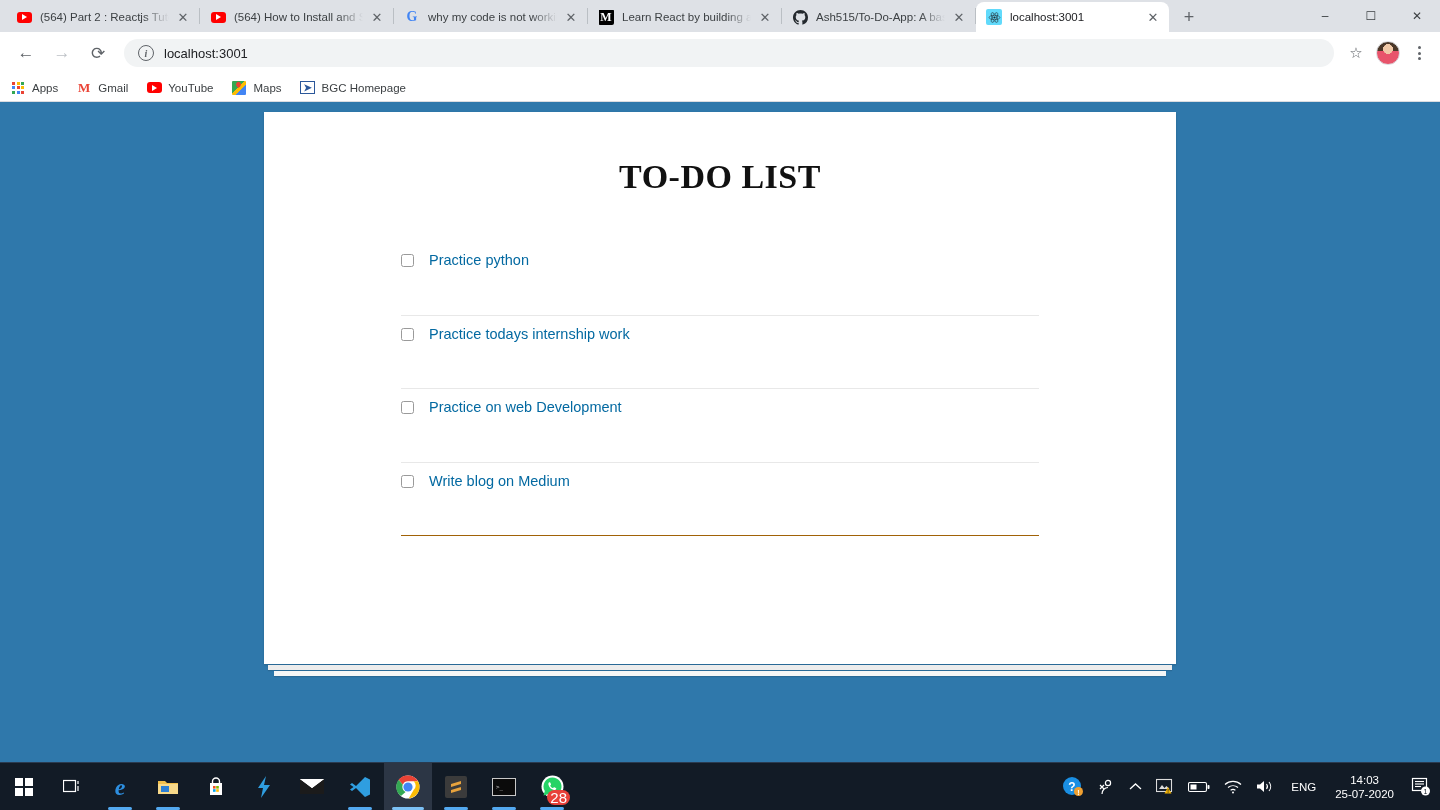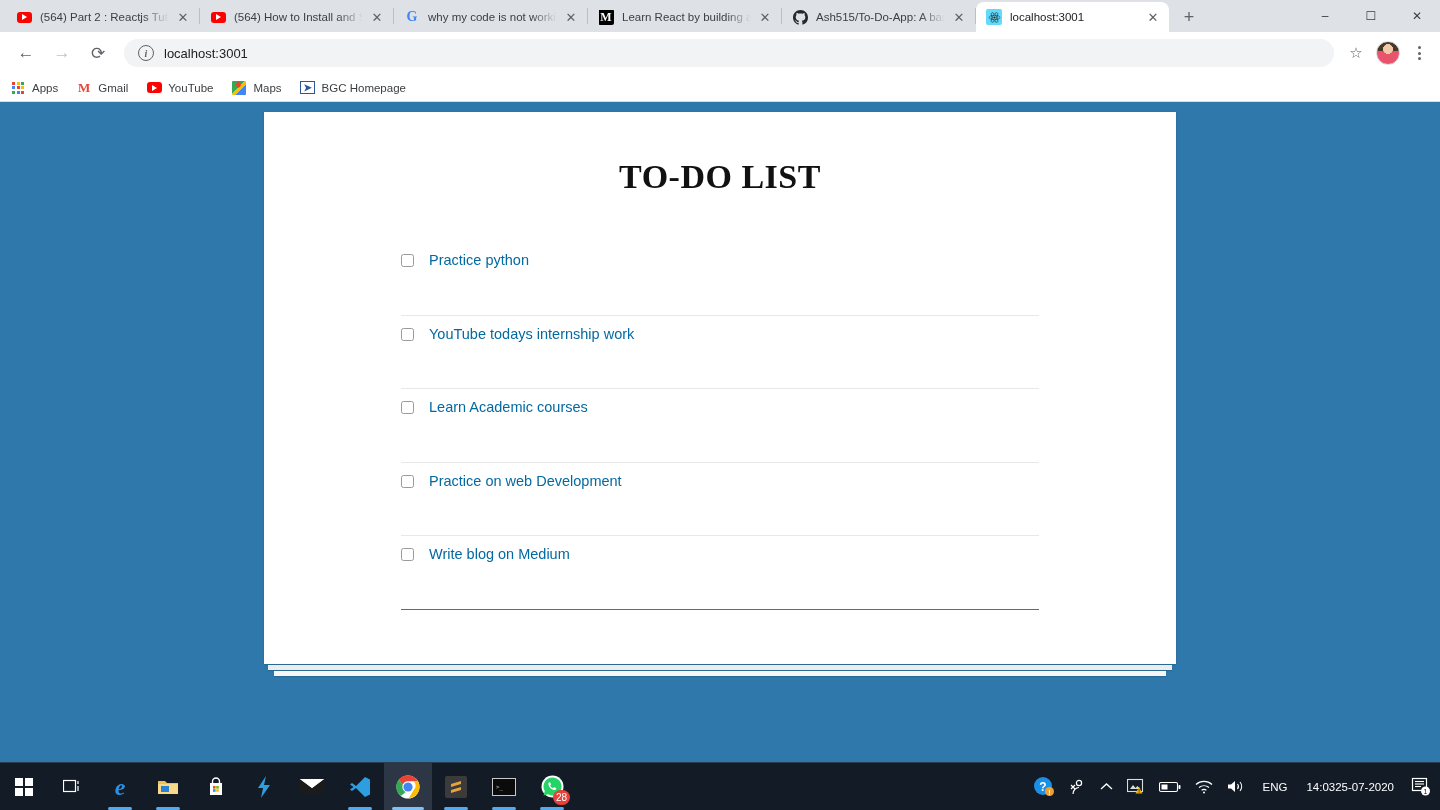--- a/index.html
+++ b/index.html
@@ -183,28 +183,28 @@
     content:""; position:absolute; bottom:1px; left:12px; right:12px; height:2.5px;
     background:#53a9f0; border-radius:2px;
   }
   .tb-icon.active { background:#2c3645; }
   .tb-icon.active::after {
     content:""; position:absolute; bottom:1px; left:8px; right:8px; height:2.5px;
     background:#7cc1f5; border-radius:2px;
   }
   .badge {
     position:absolute; right:6px; bottom:6px; min-width:15px; height:15px;
-    background:#e8413a; color:#fff; border-radius:8px; font-size:10px;
+    background:#e8413a; color:#fff; border-radius:8px; font-size:15px;
     display:flex; align-items:center; justify-content:center; padding:0 3px;
     font-family:"Liberation Sans", sans-serif;
   }
   .tray { margin-left:auto; display:flex; align-items:center; height:48px; padding-right:2px; }
   .tray-item { height:48px; display:flex; align-items:center; justify-content:center; padding:0 7px; color:#fff; font-size:13px; position:relative; }
   .tray-clock { text-align:center; line-height:14px; font-size:11.5px; color:#fff; padding:0 10px; height:48px;
-                display:flex; flex-direction:row; align-items:center; justify-content:center; }
+                display:flex; flex-direction:column; align-items:center; justify-content:center; }
   .tray-lang { font-size:11.5px; padding:0 9px; }
   .notif { width:34px; height:48px; display:flex; align-items:center; justify-content:center; position:relative; }
 
   
   .glyph { line-height:1; display:block; }
 </style>
 </head>
 <body>
 
 <div class="browser">
@@ -352,27 +352,23 @@
 
         <div class="todo-list">
 
           <div class="todo-item">
             <span class="todo-check"></span>
             <span class="todo-label">Practice python</span>
           </div>
 
           <div class="todo-item">
             <span class="todo-check"></span>
-            <span class="todo-label">YouTube todays internship work</span>
+            <span class="todo-label">Practice todays internship work</span>
           </div>
 
-          <div class="todo-item">
-            <span class="todo-check"></span>
-            <span class="todo-label">Learn Academic courses</span>
-          </div>
 
           <div class="todo-item">
             <span class="todo-check"></span>
             <span class="todo-label">Practice on web Development</span>
           </div>
 
           <div class="todo-item">
             <span class="todo-check"></span>
             <span class="todo-label">Write blog on Medium</span>
           </div>

